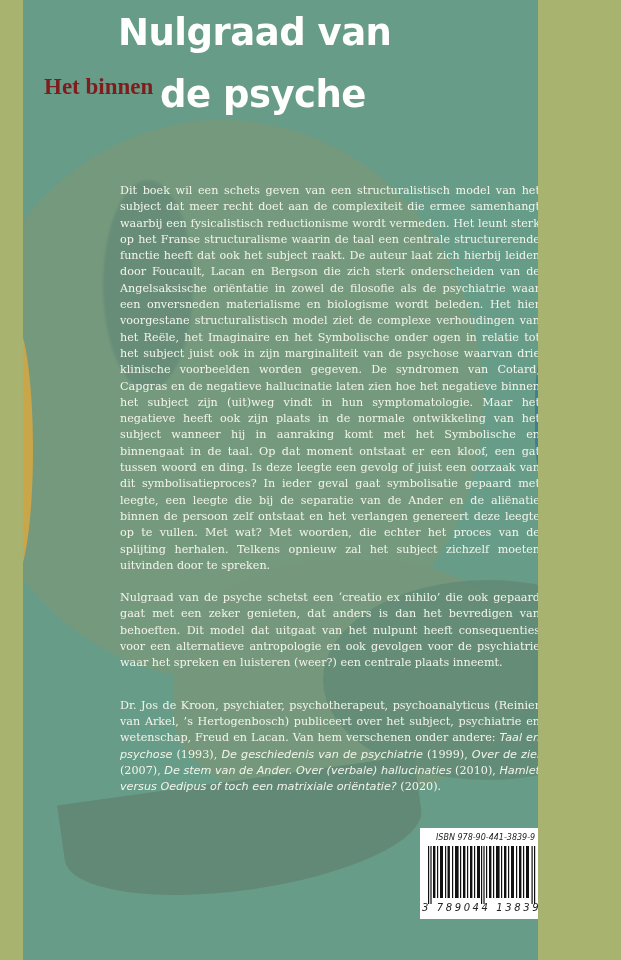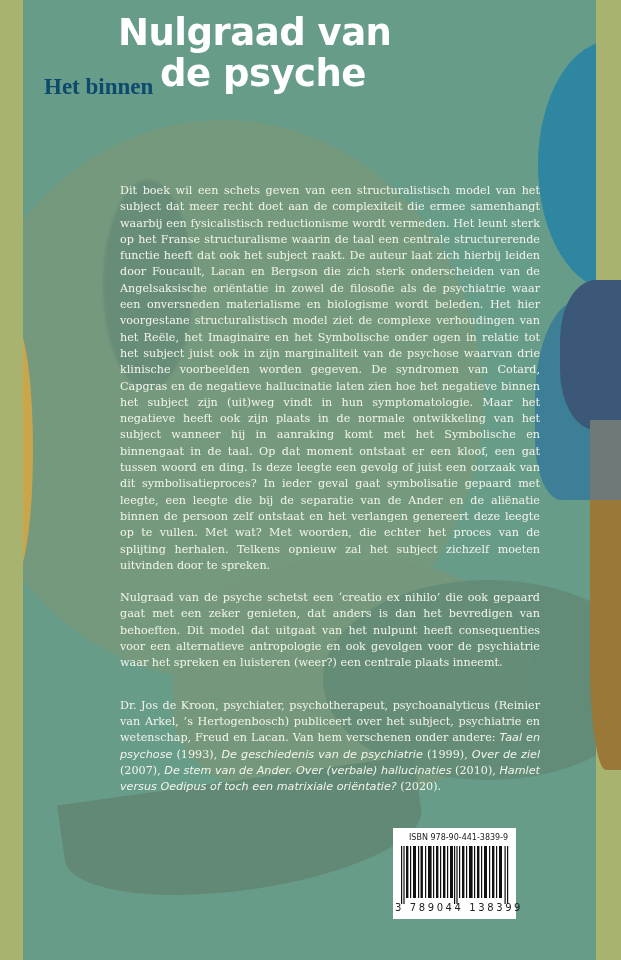--- a/index.html
+++ b/index.html
@@ -1,41 +1,41 @@
 <!DOCTYPE html>
 <html><head>
 <meta charset="utf-8">
 <style>
   html,body{margin:0;padding:0;}
   body{width:621px;height:960px;overflow:hidden;background:#a7b36f;font-family:"DejaVu Serif",serif;}
-  .cover{position:relative;width:621px;height:960px;overflow:hidden;background:#a7b36f;}
+  .cover{position:relative;width:538px;height:960px;overflow:hidden;background:#a7b36f;}
   .panel{position:absolute;left:23px;top:0;width:573px;height:960px;background:#679c89;overflow:hidden;}
   .shape{position:absolute;}
   .blob-olive{left:-60px;top:120px;width:520px;height:560px;border-radius:50%;background:#76997c;opacity:.95;}
   .blob-olive2{left:150px;top:560px;width:360px;height:240px;border-radius:50% 50% 60% 40%;background:#75987c;}
   .blob-dark{left:300px;top:580px;width:330px;height:200px;border-radius:50%;background:#628976;opacity:.85;}
   .blob-leaf{left:40px;top:780px;width:360px;height:110px;border-radius:0 0 70% 70%;background:#628976;transform:rotate(-8deg);}
   .blob-orange-left{left:-30px;top:320px;width:40px;height:260px;border-radius:50%;background:#c9a64a;}
   .texture{left:80px;top:180px;width:90px;height:210px;border-radius:50%;background:#5d8577;opacity:.55;filter:blur(1px);}
   .right-strip{position:absolute;left:596px;top:0;width:25px;height:960px;background:#a7b36f;}
   .blue-blob{position:absolute;left:538px;top:40px;width:150px;height:250px;border-radius:50%;background:#2f86a1;}
   .navy-blob{position:absolute;left:560px;top:280px;width:90px;height:150px;background:#3c5878;border-radius:40% 0 0 40%;}
   .teal-blob{position:absolute;left:535px;top:300px;width:90px;height:200px;background:#3c7f96;border-radius:50% 0 0 30%;}
   .grey-blob{position:absolute;left:590px;top:420px;width:40px;height:100px;background:#6d7a78;}
   .orange-blob{position:absolute;left:590px;top:500px;width:40px;height:270px;background:#9a7838;border-radius:0 0 0 40%;}
   .title{position:absolute;left:118px;top:12px;color:#ffffff;font-family:"DejaVu Sans",sans-serif;font-weight:bold;font-size:37px;line-height:41px;letter-spacing:-0.5px;margin:0;}
   .title span{display:block;}
-  .title .l2{padding-left:42px;}
-  .subtitle{position:absolute;left:44px;top:74px;color:#0c4a6e;font-family:"Liberation Serif",serif;font-size:23px;line-height:25px;margin:0;}
+  .title .l2{padding-left:42px;margin-top:21px;}
+  .subtitle{position:absolute;left:44px;top:74px;color:#7f1d1d;font-family:"Liberation Serif",serif;font-size:23px;line-height:25px;margin:0;}
   .subtitle span{display:block;}
   .body-text{position:absolute;left:120px;top:183px;width:420px;color:#f3f4ea;font-family:"DejaVu Serif",serif;font-size:11.2px;line-height:16.3px;text-align:justify;}
   .body-text p{margin:0 0 16px 0;}
   .body-text p.bio{margin-top:26px;}
   .body-text em{font-family:"DejaVu Sans",sans-serif;font-style:italic;}
-  .barcode{position:absolute;left:393px;top:828px;width:123px;height:91px;background:#ffffff;}
+  .barcode{position:absolute;left:420px;top:828px;width:123px;height:91px;background:#ffffff;font-style:italic;}
   .isbn-label{position:absolute;left:16px;top:5px;font-family:"DejaVu Sans",sans-serif;font-size:8px;color:#222;white-space:nowrap;}
   .bars{position:absolute;left:8px;top:18px;width:108px;height:58px;}
   .bar-digits{position:absolute;left:2px;top:74px;font-family:"DejaVu Sans",sans-serif;font-size:10px;color:#222;letter-spacing:2.6px;white-space:nowrap;}
 </style>
 </head>
 <body>
 
 <div class="cover">
   <div class="panel">
     <div class="shape blob-olive"></div>

